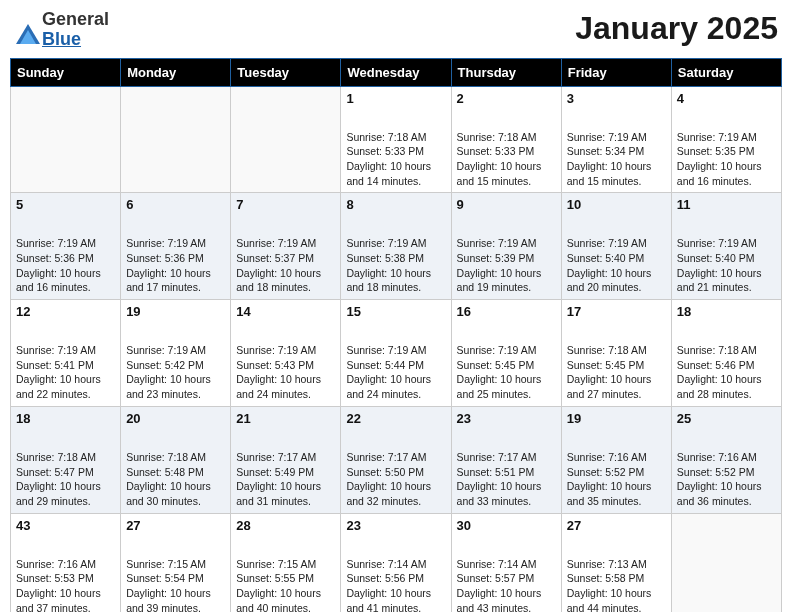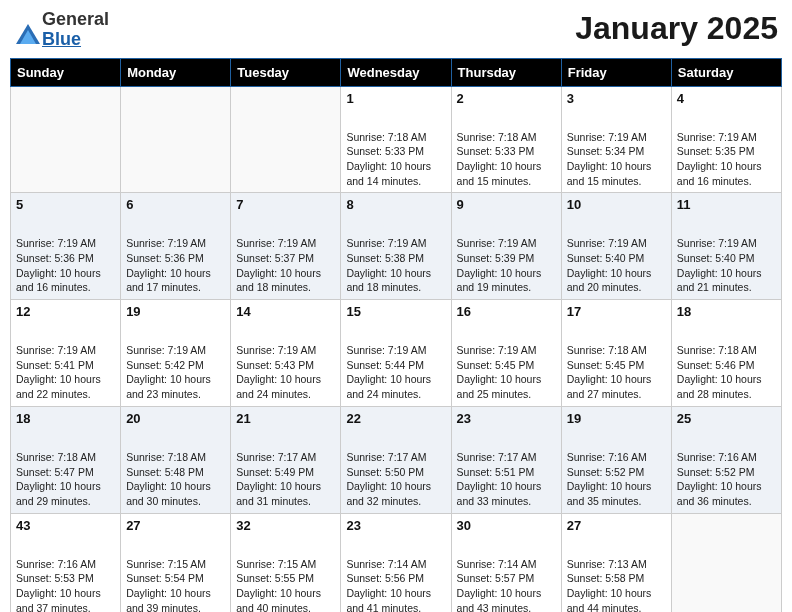--- a/index.html
+++ b/index.html
@@ -291,21 +291,21 @@
 Sunset: 5:53 PM
 Daylight: 10 hours and 37 minutes.</div>
         </td>
         <td>
           <div class="day-number">27</div>
           <div class="day-info" style="white-space: pre-line;">Sunrise: 7:15 AM
 Sunset: 5:54 PM
 Daylight: 10 hours and 39 minutes.</div>
         </td>
         <td>
-          <div class="day-number">32</div>
+          <div class="day-number">28</div>
           <div class="day-info" style="white-space: pre-line;">Sunrise: 7:15 AM
 Sunset: 5:55 PM
 Daylight: 10 hours and 40 minutes.</div>
         </td>
         <td>
           <div class="day-number">23</div>
           <div class="day-info" style="white-space: pre-line;">Sunrise: 7:14 AM
 Sunset: 5:56 PM
 Daylight: 10 hours and 41 minutes.</div>
         </td>

